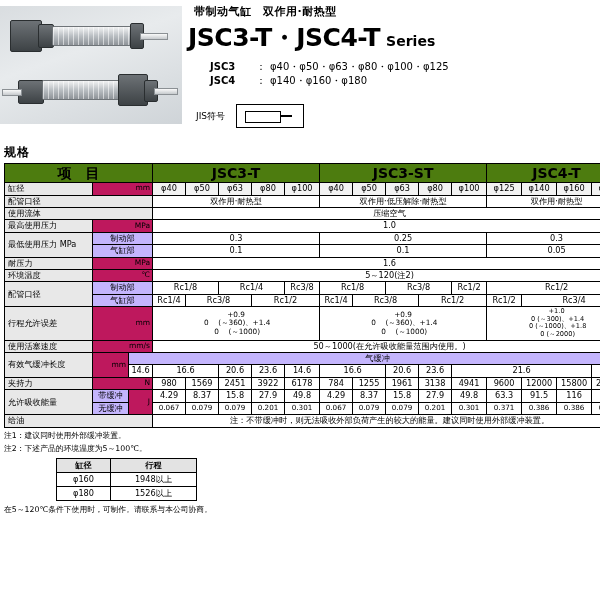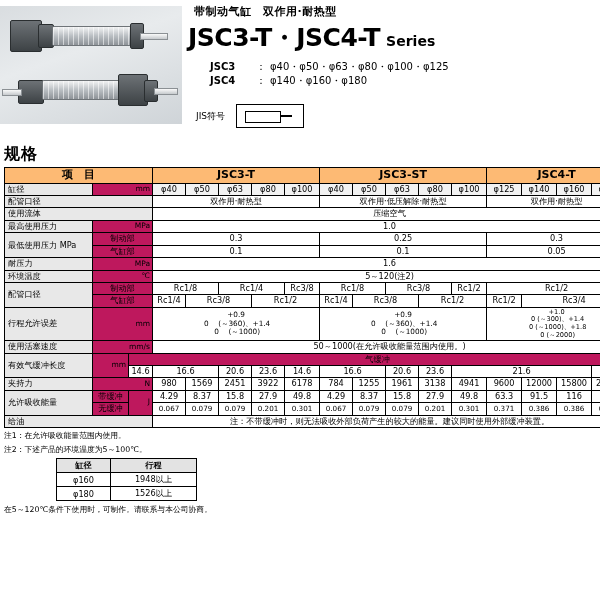--- a/index.html
+++ b/index.html
@@ -52,33 +52,33 @@
   }
   .jis-sym{position:absolute;left:8px;top:6px;width:34px;height:10px;border:1px solid #000;}
   .jis-sym:after{content:"";position:absolute;right:-12px;top:3px;width:12px;height:2px;background:#000;}
   .badges{position:absolute;right:4px;top:96px;display:flex;gap:6px;align-items:center;}
   .badge{
     border:1px solid #000;border-radius:3px;padding:2px 5px;
     font-size:10px;font-weight:bold;background:#fff;line-height:1.1;
   }
   .badge.rohs{font-size:11px;}
   .spec-title{
-    font-size:16px;font-weight:bold;margin:2px 12px 2px 4px;letter-spacing:1px;
+    font-size:12px;font-weight:bold;margin:2px 12px 2px 4px;letter-spacing:1px;
   }
   table.spec{
     border-collapse:collapse;width:592px;margin-left:4px;
     table-layout:fixed;
   }
   table.spec td,table.spec th{
     border:1px solid #000;font-size:8.2px;text-align:center;
     padding:1px 1px;line-height:1.15;
   }
-  table.spec .grp{background:#fdba74;font-weight:bold;font-size:11px;}
+  table.spec .grp{background:#4d7c0f;font-weight:bold;font-size:14px;}
   table.spec .rowhead{background:#e8e8e8;text-align:left;padding-left:3px;font-weight:normal;}
-  table.spec .rowhead2{background:#be185d;text-align:center;}
+  table.spec .rowhead2{background:#c4b5fd;text-align:center;}
   table.spec .unit{background:#be185d;text-align:right;padding-right:2px;font-size:7.5px;}
   table.spec .bore{background:#f2f2f2;}
   .note{font-size:7.6px;text-align:left;padding-left:3px;}
   .foot{margin:3px 0 0 4px;font-size:7.8px;line-height:1.35;}
   table.stroke{
     border-collapse:collapse;margin:3px 0 0 56px;table-layout:fixed;
   }
   table.stroke td{border:1px solid #000;font-size:8.2px;text-align:center;padding:1px 6px;}
   table.stroke .sh{background:#e3e3e3;font-weight:bold;}
   .tail{margin:3px 0 0 4px;font-size:7.8px;}
@@ -330,21 +330,21 @@
     <td style="font-size:7.2px">0.386</td>
     <td style="font-size:7.2px">0.958</td>
   </tr>
   <tr>
     <td colspan="3" class="rowhead">给油</td>
     <td colspan="14" class="note">注：不带缓冲时，则无法吸收外部负荷产生的较大的能量。建议同时使用外部缓冲装置。</td>
   </tr>
 </tbody>
   </table>
 
-<div class="foot">注1：在允许吸收能量范围内使用。</div>
+<div class="foot">注1：建议同时使用外部缓冲装置。</div>
 <div class="foot">注2：下述产品的环境温度为5～100℃。</div>
 
 <table class="stroke">
   <colgroup>
       <col style="width:54px">
       <col style="width:86px">
     </colgroup>
   <tbody>
       <tr>
     <td class="sh">缸径</td>

